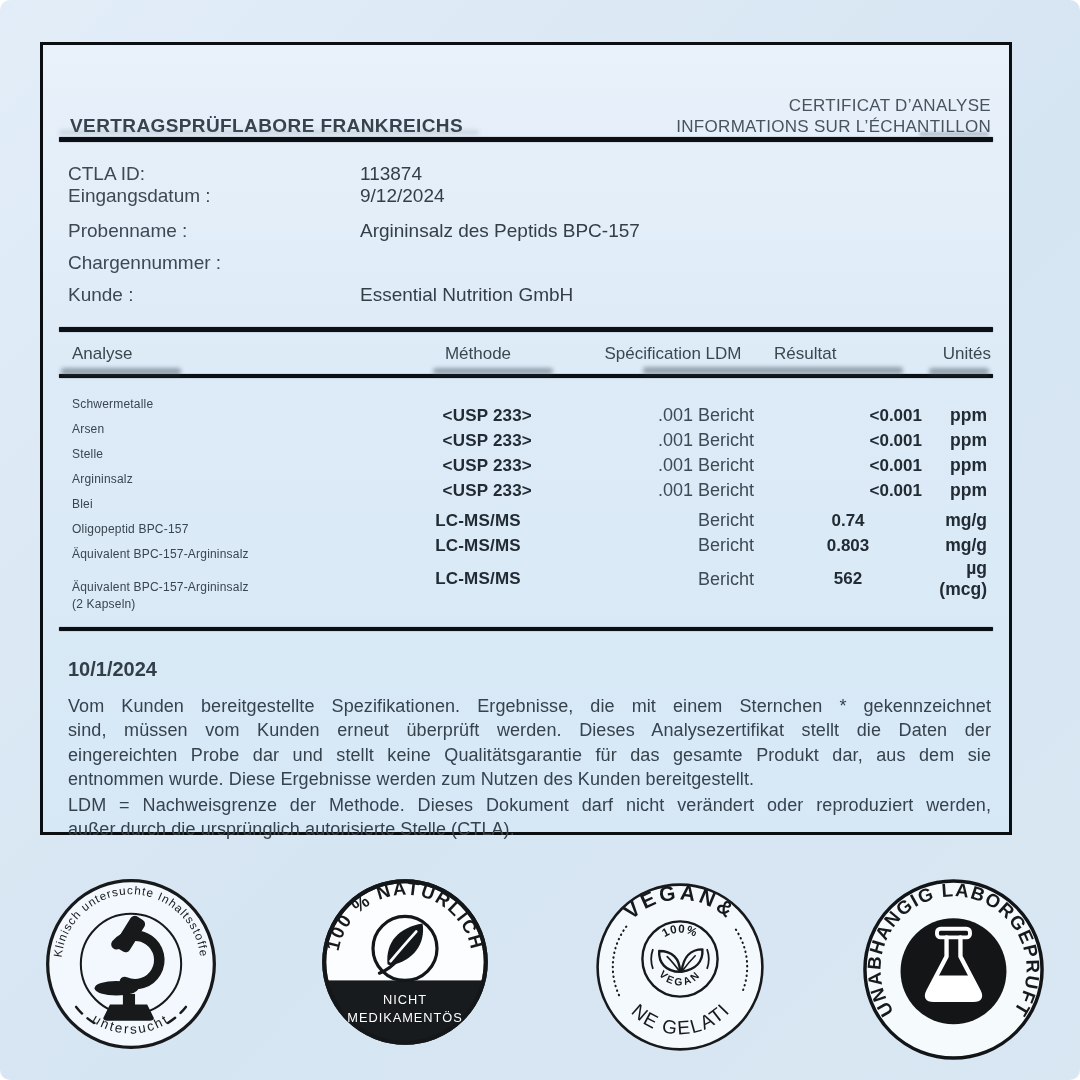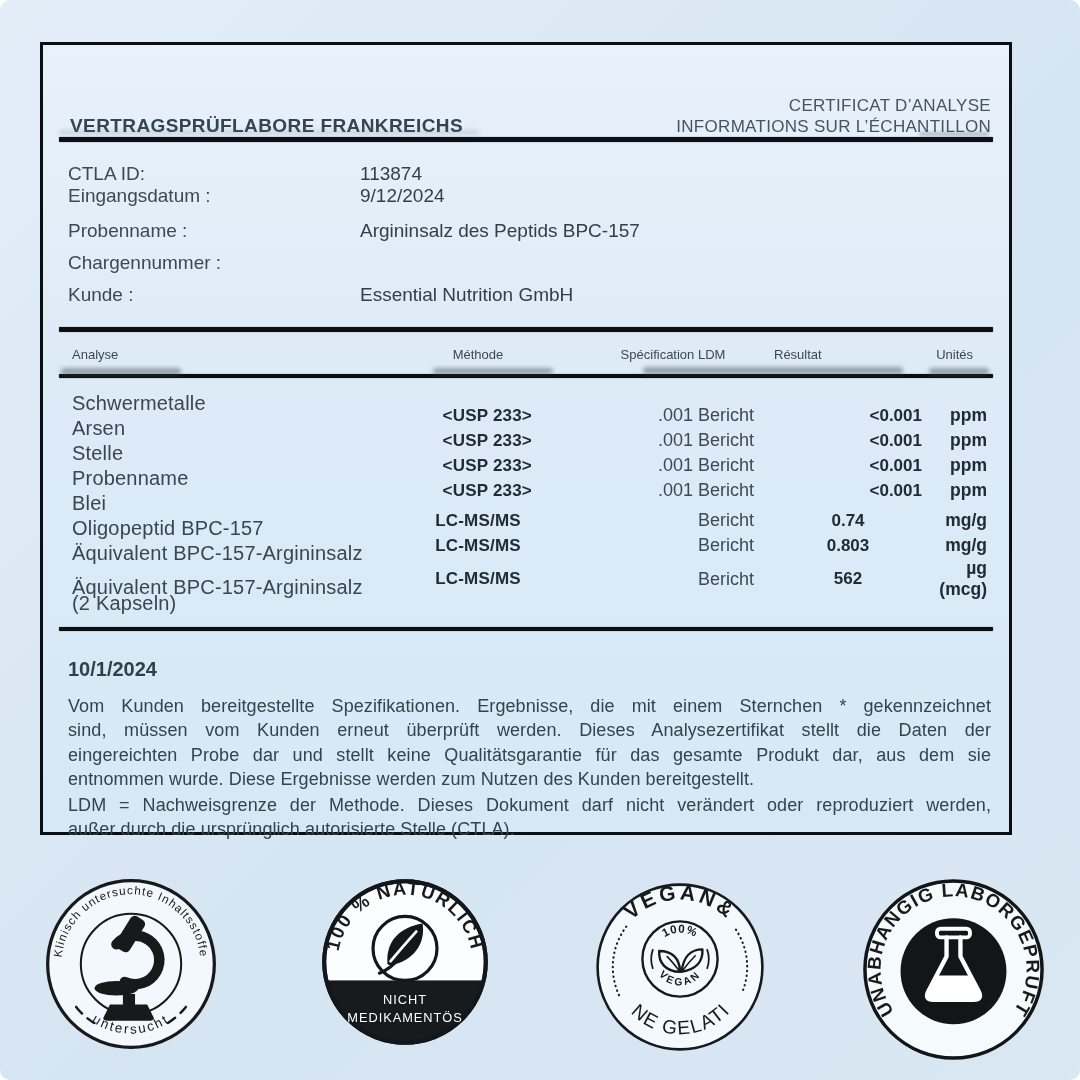--- a/index.html
+++ b/index.html
@@ -26,31 +26,31 @@
   .s5{right:20px;top:-6px;width:60px;height:7px;}
   
   .info{margin:21px 18px 0 25px;}
   .info-row{display:grid;grid-template-columns:292px 1fr;height:22px;align-items:center;
             font-size:19px;color:#3c4953;}
   .info-row .ivalue{color:#333e47;}
   .gap1{margin-top:0px;} .gap2{margin-top:13px;} .gap3{margin-top:10px;} .gap4{margin-top:10px;}
   .rule.r2{margin-top:21px;height:5px;}
   
   .thead{display:grid;grid-template-columns:352px 108px 222px 168px 1fr;
-         margin:0 36px 0 29px;height:26px;align-items:center;margin-top:9px;
-         font-size:13px;color:#3b4852;}
+         margin:0 18px 0 29px;height:26px;align-items:center;margin-top:9px;
+         font-size:17px;color:#3b4852;}
   .thead .h-method{text-align:center;}
   .thead .h-spec{text-align:center;padding-left:60px;}
   .thead .h-result{text-align:left;padding-left:20px;}
   .thead .h-unit{text-align:right;}
   .rule.r3{margin-top:7px;height:4px;}
   .tbody{padding:13px 22px 4px 29px;}
   .trow{display:grid;grid-template-columns:352px 108px 222px 168px 1fr;height:25px;align-items:center;}
   .tc{display:block;}
-  .tc.name{font-size:20px;color:#39454f;letter-spacing:.2px;}
+  .tc.name{font-size:12px;color:#39454f;letter-spacing:.2px;}
   .tc.method{text-align:center;font-weight:700;font-size:17px;color:#222b33;letter-spacing:.2px;}
   .tc.spec{text-align:right;font-size:18px;color:#3d4a54;}
   .tc.result{text-align:center;padding-left:20px;font-weight:700;font-size:17px;color:#222b33;}
   .tc.unit{text-align:right;font-weight:700;font-size:17.5px;color:#222b33;}
   .trow.m .tc:not(.name){transform:translateY(-13px);text-align:right;}
   .trow.l .tc:not(.name){transform:translateY(-8px);}
   .rule.r4{margin-top:7px;height:4px;}
   
   .f-date{margin:27px 18px 0 25px;font-size:20px;font-weight:700;color:#323e48;}
   .f-para{margin:13px 18px 0 25px;font-size:18px;line-height:24.4px;color:#36424c;letter-spacing:.1px;}
@@ -152,21 +152,21 @@
         <span class="tc unit">ppm</span>
       </div>
       <div class="trow m">
         <span class="tc name">Stelle</span>
         <span class="tc method">&lt;USP 233&gt;</span>
         <span class="tc spec">.001 Bericht</span>
         <span class="tc result">&lt;0.001</span>
         <span class="tc unit">ppm</span>
       </div>
       <div class="trow m">
-        <span class="tc name">Probenname</span>
+        <span class="tc name">Argininsalz</span>
         <span class="tc method">&lt;USP 233&gt;</span>
         <span class="tc spec">.001 Bericht</span>
         <span class="tc result">&lt;0.001</span>
         <span class="tc unit">ppm</span>
       </div>
       <div class="trow m">
         <span class="tc name">Blei</span>
         <span class="tc method">&lt;USP 233&gt;</span>
         <span class="tc spec">.001 Bericht</span>
         <span class="tc result">&lt;0.001</span>

